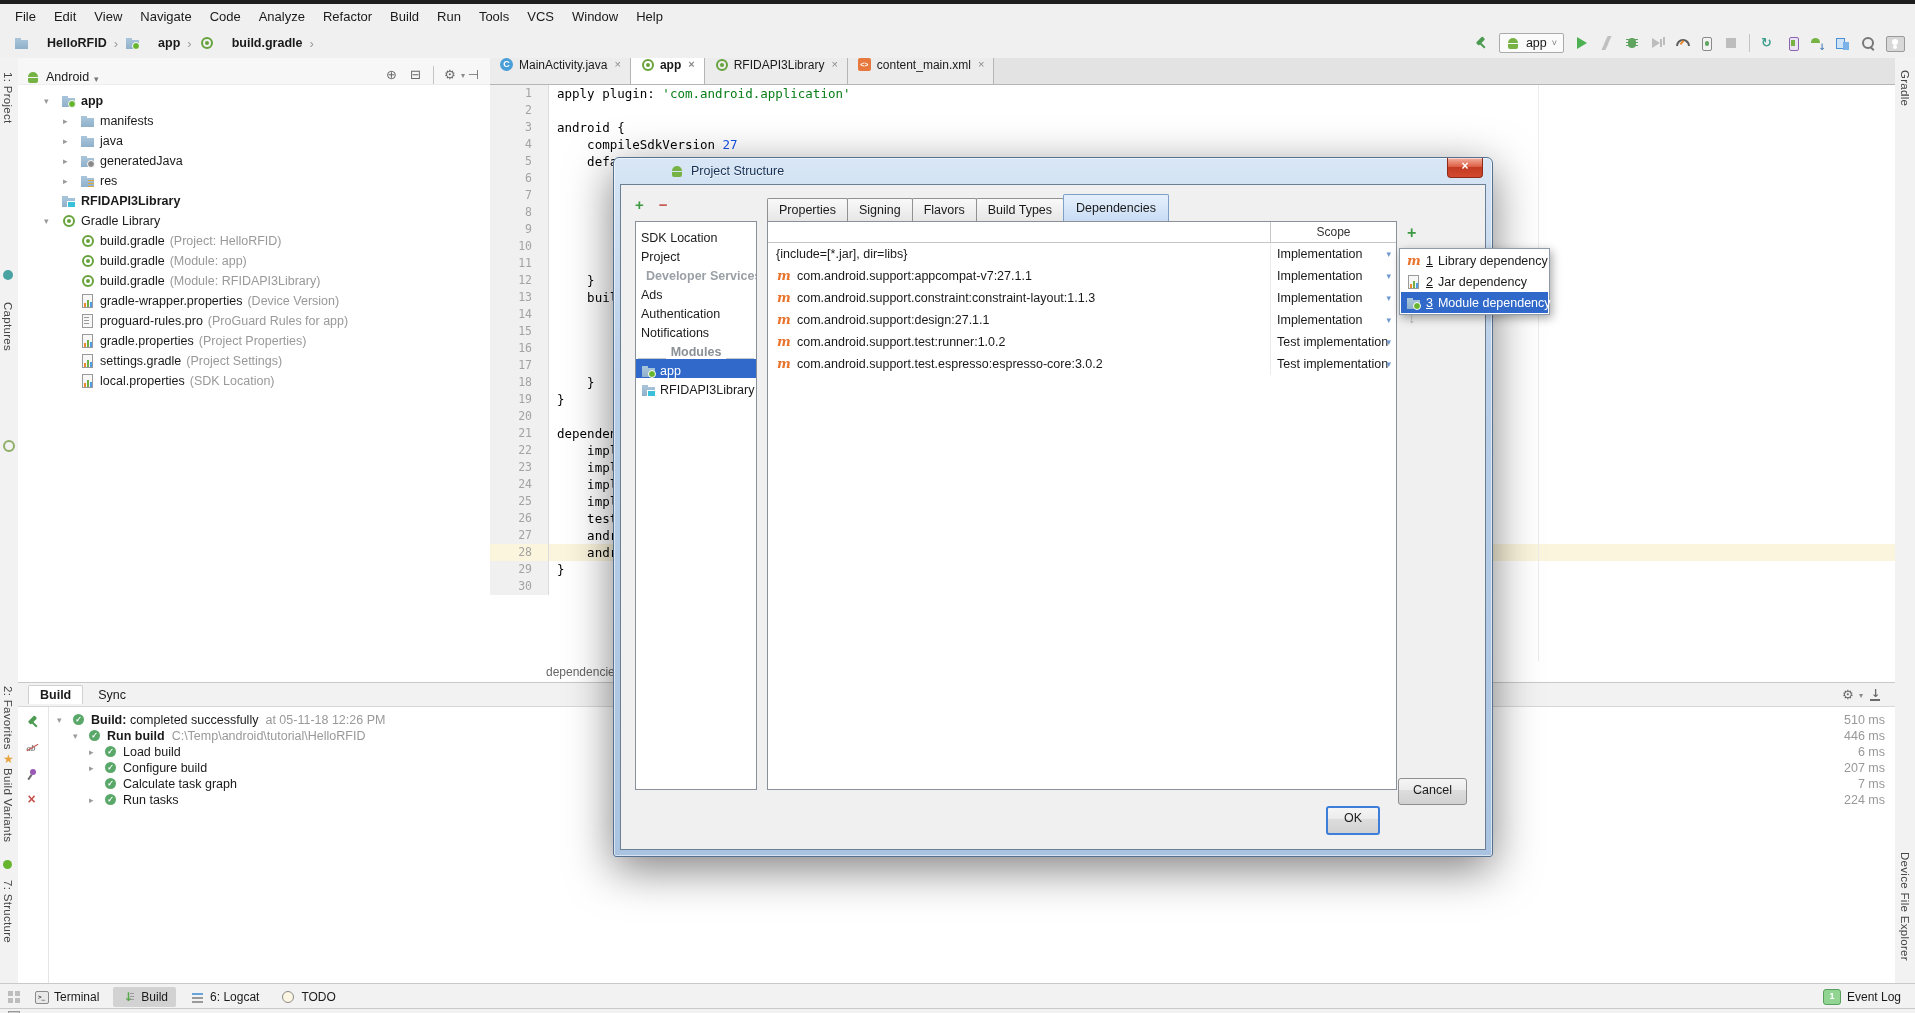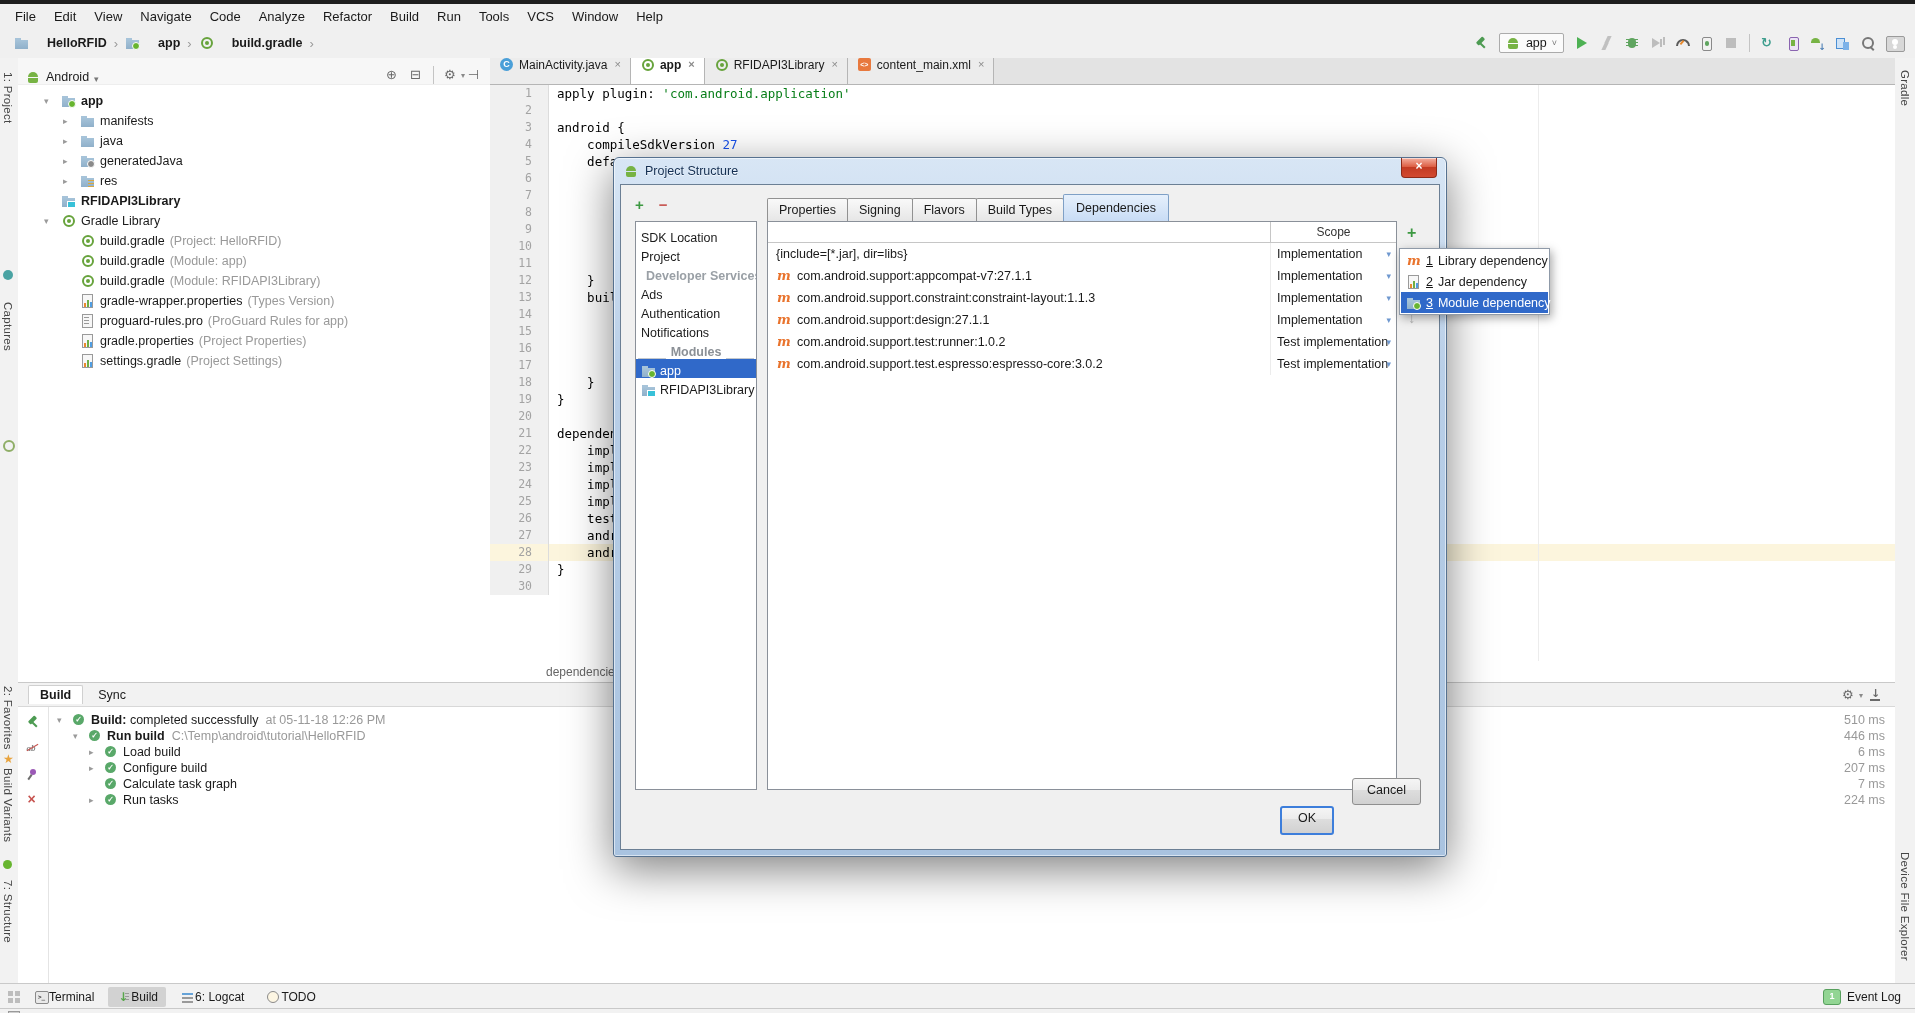--- a/index.html
+++ b/index.html
@@ -62,36 +62,36 @@
   .btree{position:absolute;left:31px;top:24px;right:0;bottom:0;padding-top:5px;}
   .brow{height:16px;display:flex;align-items:center;font-size:12.5px;padding-right:10px;}
   .brow.lvl0{padding-left:8px;} .brow.lvl1{padding-left:24px;} .brow.lvl2{padding-left:40px;}
   .brow .chev{width:15px;color:#9a9a9a;font-size:9px;flex:none;}
   .brow span{white-space:pre;}
   .brow .bb{font-weight:bold;margin-left:4px;}
   .brow .dd{color:#999;margin-left:7px;}
   .brow .time{margin-left:auto;color:#999;}
   
   .botbar{position:absolute;left:0;right:0;top:983px;height:25px;background:#f2f2f2;border-top:1px solid #c9c9c9;display:flex;align-items:center;}
-  .bitem{display:flex;align-items:flex-start;padding:3px 8px;margin-left:6px;border-radius:2px;font-size:12px;cursor:default;}
+  .bitem{display:flex;align-items:flex-start;gap:5px;padding:3px 8px;margin-left:6px;border-radius:2px;font-size:12px;cursor:default;}
   .bitem.active{background:#d2d2d2;}
   .evlog{margin-left:auto;display:flex;align-items:center;gap:6px;padding-right:14px;}
   .balloon{display:inline-block;width:16px;height:14px;background:#92d593;border:1px solid #57a05d;border-radius:3px;color:#fff;font:bold 9px/13px "Liberation Sans",sans-serif;text-align:center;}
   .statusbar{position:absolute;left:0;right:0;top:1008px;height:5px;background:#f2f2f2;border-top:1px solid #c9c9c9;overflow:hidden;}
   .statusbar .msg{position:absolute;left:30px;top:2px;font-size:12px;color:#444;}
   .statusbar .sic{position:absolute;left:8px;top:2px;width:10px;height:10px;background:#cfcfcf;border:1px solid #9a9a9a;}
   .wswitch{width:12px;height:12px;margin-left:8px;background:
      linear-gradient(#bdbdbd,#bdbdbd) 0 0/5px 5px no-repeat,
      linear-gradient(#bdbdbd,#bdbdbd) 7px 0/5px 5px no-repeat,
      linear-gradient(#bdbdbd,#bdbdbd) 0 7px/5px 5px no-repeat,
      linear-gradient(#bdbdbd,#bdbdbd) 7px 7px/5px 5px no-repeat;}
   
   .dlg{position:absolute;left:613px;top:157px;width:832px;height:698px;z-index:50;border-radius:6px 6px 3px 3px;
        background:linear-gradient(180deg,#d8e6f5,#b9cfe8 30%,#a9c3e0);border:1px solid #56718f;
-       box-shadow:0 12px 45px rgba(0,0,0,.5), inset 0 0 0 1px rgba(255,255,255,.55);}
+       box-shadow:0 12px 45px rgba(0,0,0,.5), inset 0 0 0 1px rgba(255,255,255,.55);padding-left:46px;}
   .dtitle{height:26px;display:flex;align-items:center;gap:6px;padding-left:10px;font-size:12.5px;color:#142f52;text-shadow:0 1px 0 rgba(255,255,255,.7);}
   .dclose{position:absolute;top:0;right:9px;width:34px;height:19px;background:linear-gradient(#f4b0a0,#dd6046 45%,#c23a22 46%,#d24930);
           border:1px solid #8e2a18;border-top:none;border-radius:0 0 4px 4px;color:#fff;font:bold 12px/17px "Liberation Sans",sans-serif;text-align:center;
           box-shadow:inset 0 1px 0 rgba(255,255,255,.5);cursor:default;}
   .dclose::after{content:"×";}
   .dinner{position:absolute;left:6px;right:6px;top:26px;bottom:6px;background:#f0f0f0;border:1px solid #6b7f94;}
   .pm{position:absolute;left:14px;top:12px;display:flex;gap:15px;font:bold 15px/15px "Liberation Sans",sans-serif;}
   .plus{color:#3d9942;} .minus{color:#c75450;}
   .dtabs{position:absolute;left:146px;top:10px;display:flex;align-items:flex-end;height:26px;}
   .dtab{padding:4px 11px;background:linear-gradient(#f9f9f9,#e6e6e6);border:1px solid #919191;border-bottom:none;border-radius:2px 2px 0 0;margin-right:-1px;font-size:12.5px;cursor:default;}
@@ -377,21 +377,21 @@
           <span class="chev"></span>
           <span class="ic ic-gradle"></span>
           <span class="lbl">build.gradle</span>
           <span class="sub">(Module: RFIDAPI3Library)</span>
         </div>
 
         <div class="trow lvl1">
           <span class="chev"></span>
           <span class="ic ic-chart"></span>
           <span class="lbl">gradle-wrapper.properties</span>
-          <span class="sub">(Types Version)</span>
+          <span class="sub">(Device Version)</span>
         </div>
 
         <div class="trow lvl1">
           <span class="chev"></span>
           <span class="ic ic-file"></span>
           <span class="lbl">proguard-rules.pro</span>
           <span class="sub">(ProGuard Rules for app)</span>
         </div>
 
         <div class="trow lvl1">
@@ -401,20 +401,26 @@
           <span class="sub">(Project Properties)</span>
         </div>
 
         <div class="trow lvl1">
           <span class="chev"></span>
           <span class="ic ic-chart"></span>
           <span class="lbl">settings.gradle</span>
           <span class="sub">(Project Settings)</span>
         </div>
 
+        <div class="trow lvl1">
+          <span class="chev"></span>
+          <span class="ic ic-chart"></span>
+          <span class="lbl">local.properties</span>
+          <span class="sub">(SDK Location)</span>
+        </div>
 
     </div>
   </div>
 
   <div class="editor">
     <div class="tabbar">
 
         <span class="etab">
           <span class="ic ic-class"></span>
           <span>MainActivity.java</span>

